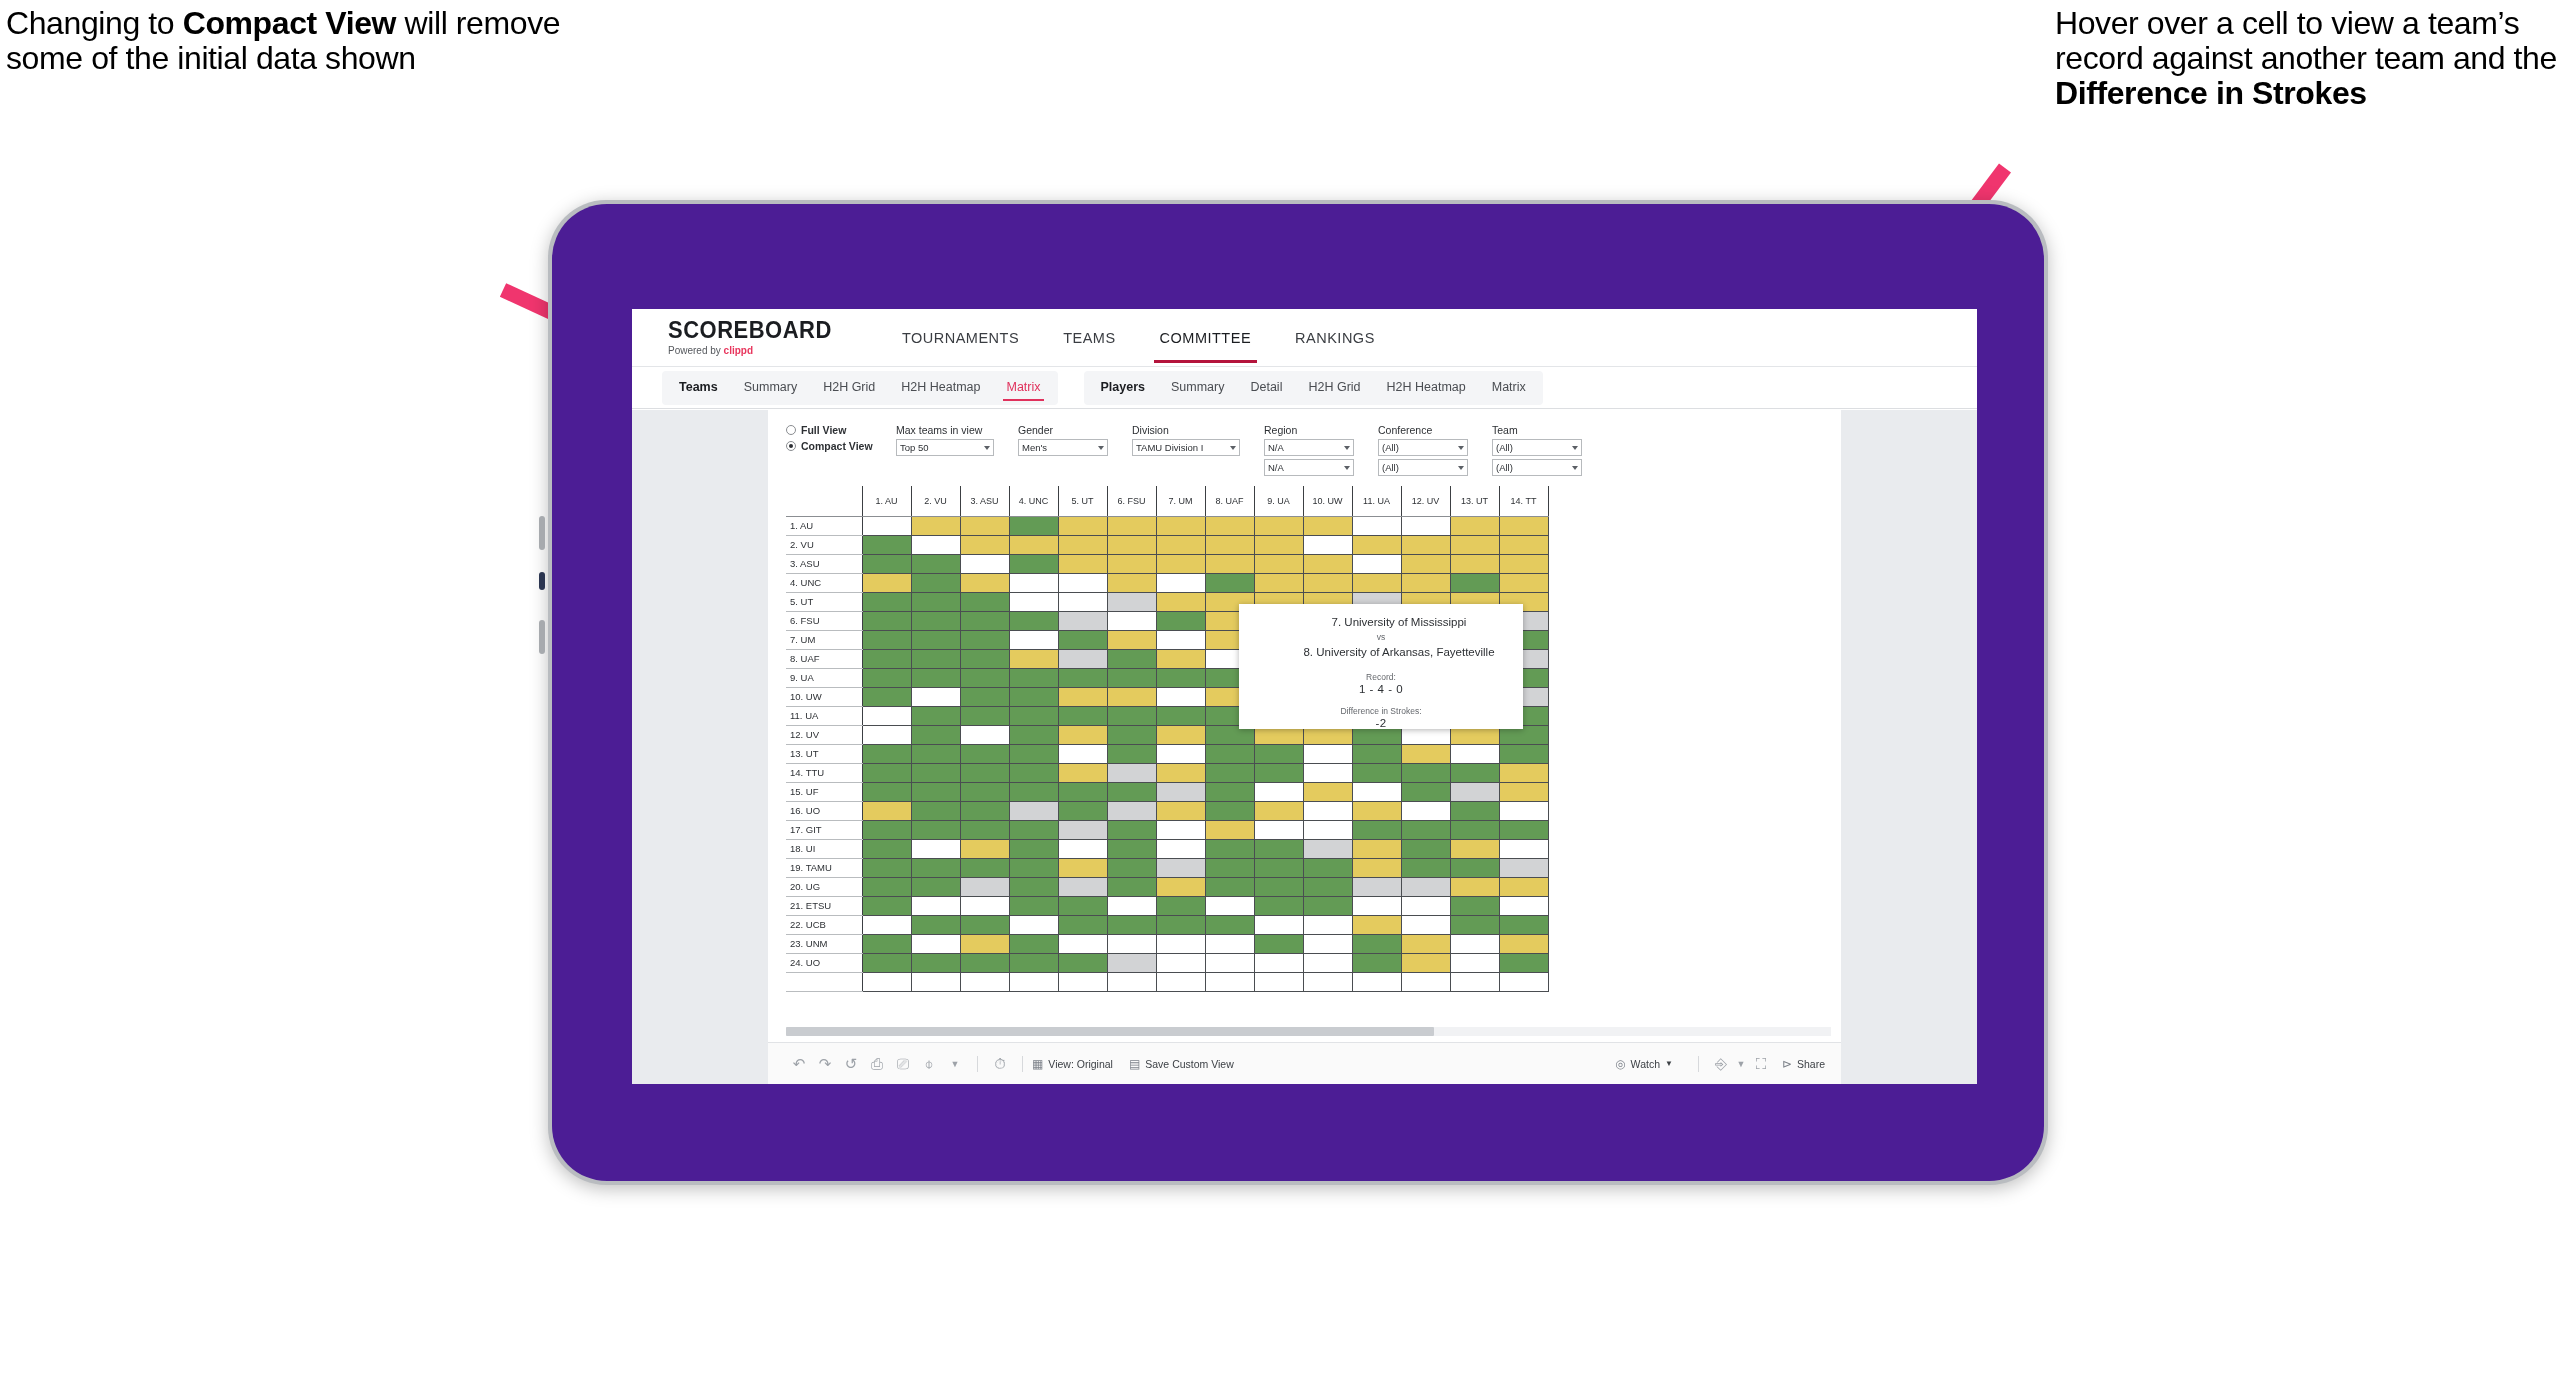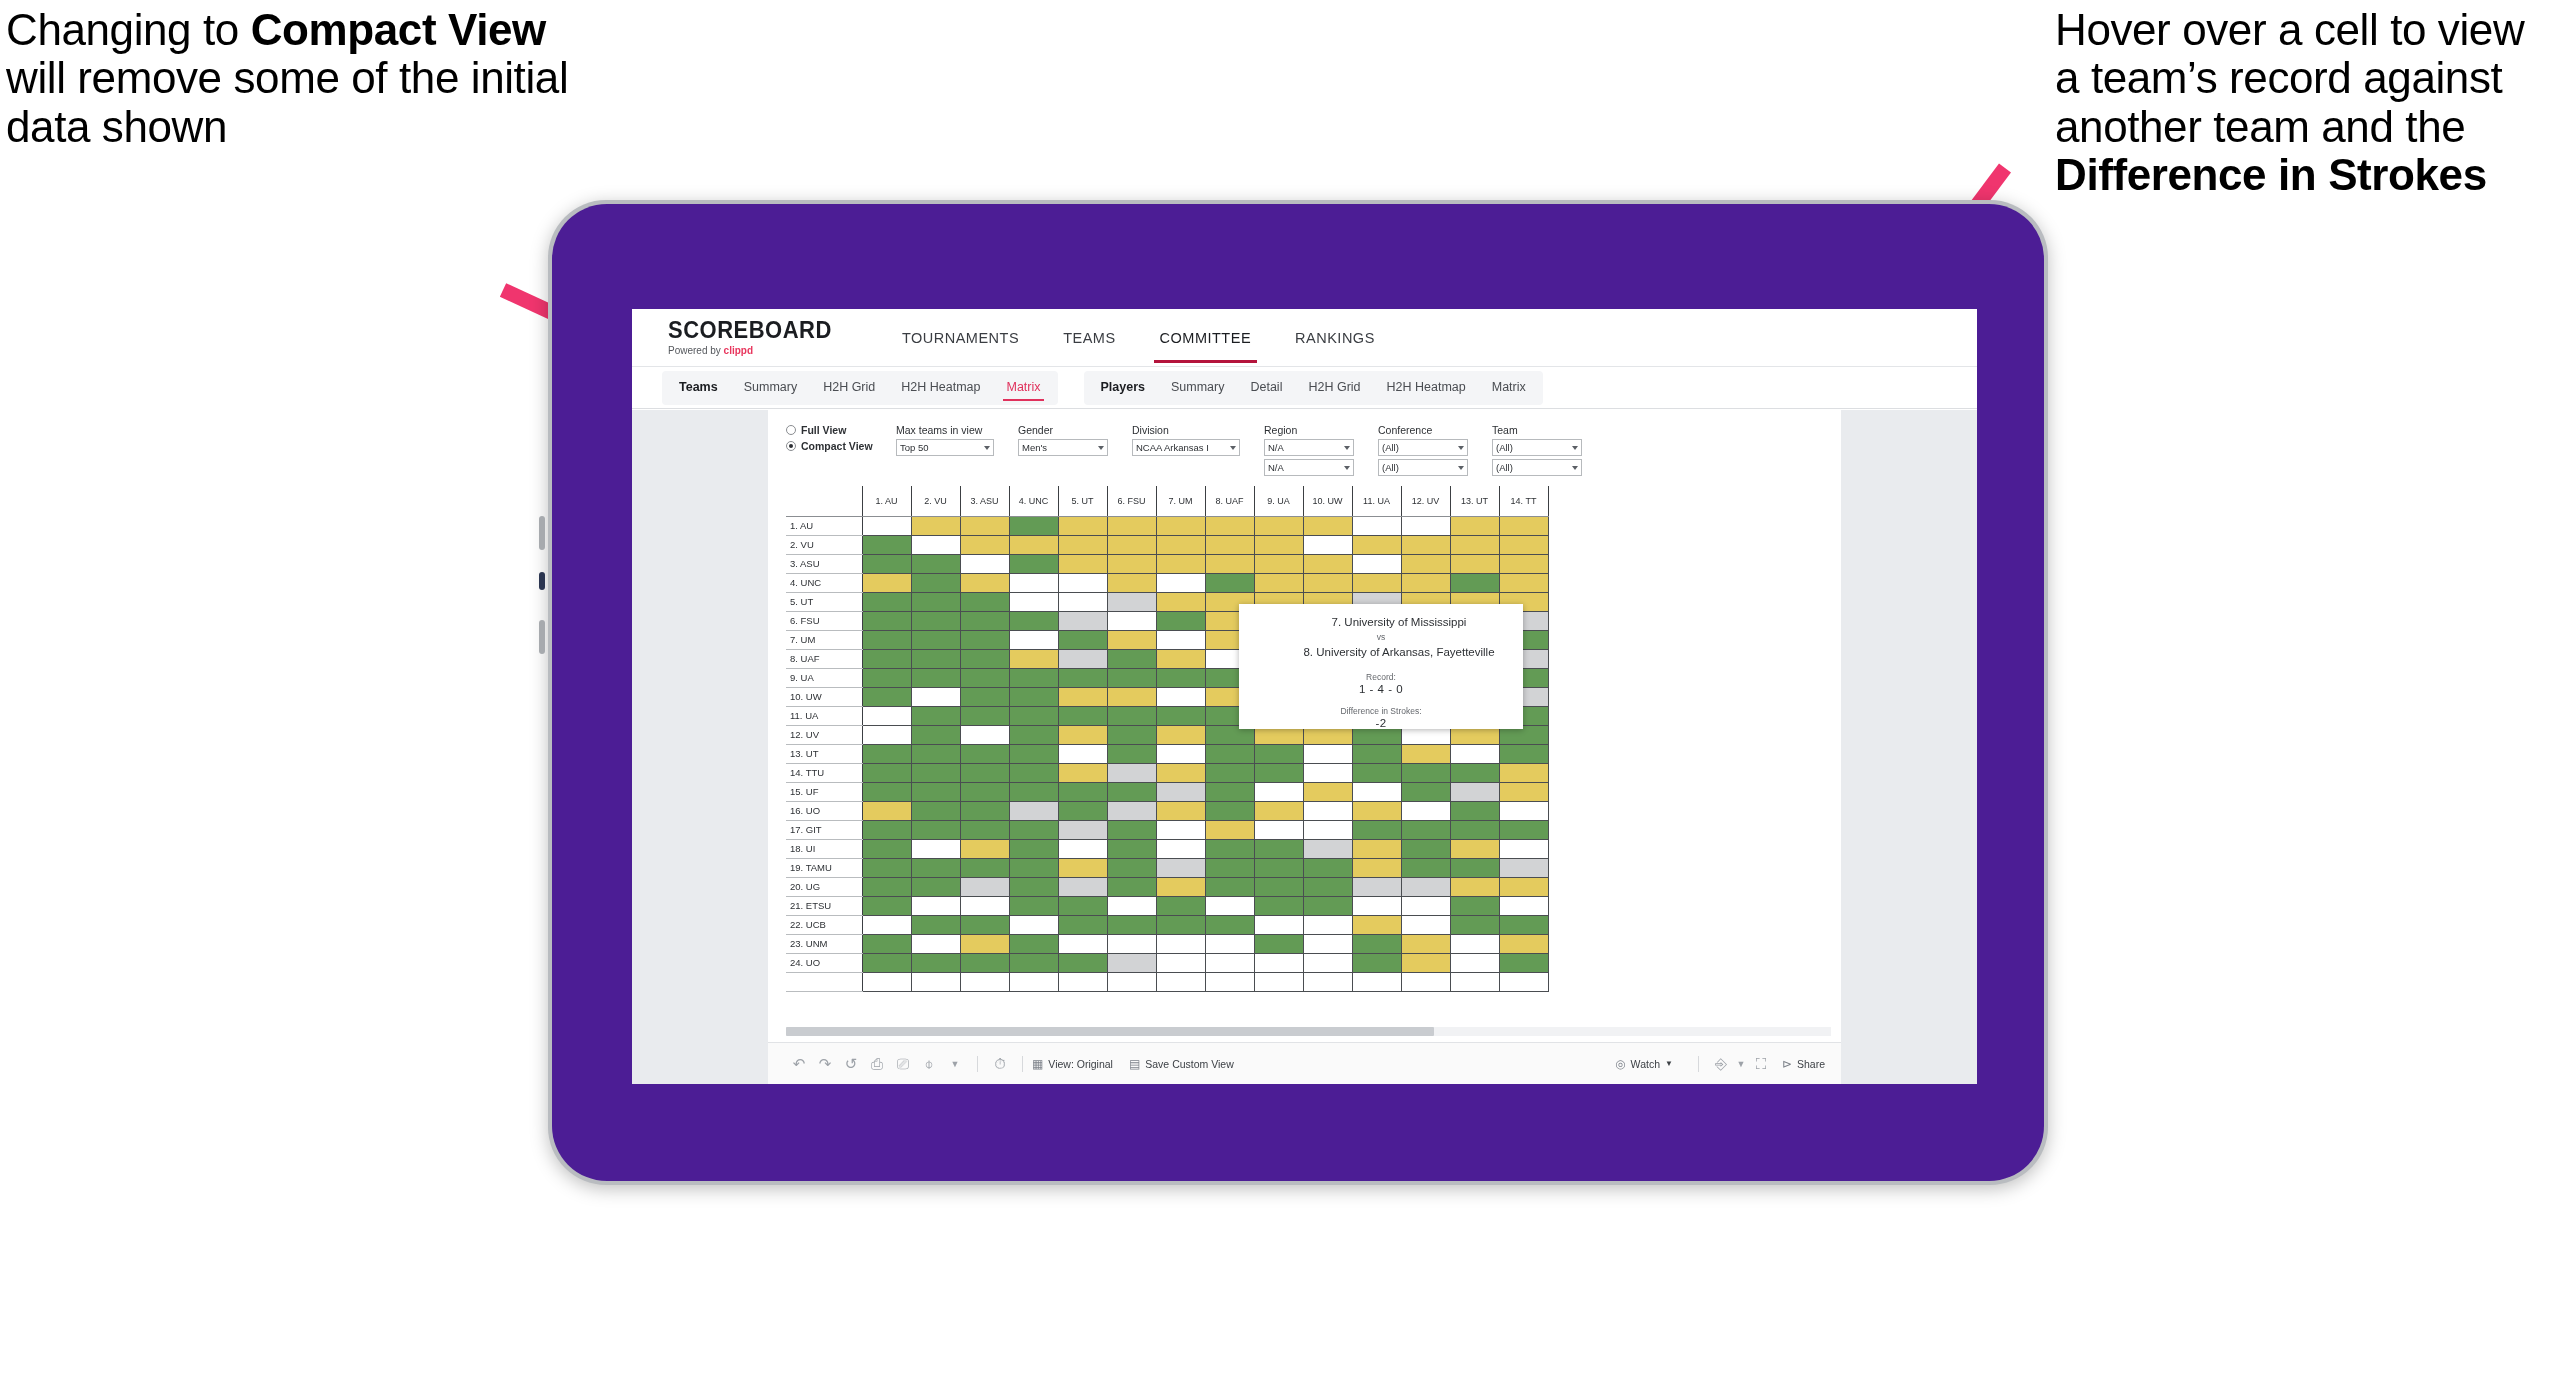--- a/index.html
+++ b/index.html
@@ -6,21 +6,21 @@
   html, body { width: 2565px; height: 1380px; overflow: hidden; }
   body {
     background: #ffffff;
     font-family: "Liberation Sans", sans-serif;
     position: relative;
   }
 
   
   .annot {
     position: absolute;
-    font-size: 44px;
+    font-size: 32px;
     line-height: 1.10;
     color: #000000;
     letter-spacing: -0.4px;
   }
   .annot b { font-weight: 700; }
   #annot-left  { left: 6px;  top: 6px;  width: 570px; }
   #annot-right { left: 2055px; top: 6px; width: 505px; }
 
   
   .arrow-svg { position: absolute; left: 0; top: 0; width: 2565px; height: 1380px; pointer-events: none; }
@@ -282,21 +282,21 @@
               <div class="flabel">Gender</div>
               <div class="fsel">
                   <span>Men's</span>
                   <i class="caret"></i>
                 </div>
             </div>
 
             <div class="fcol" style="width:108px">
               <div class="flabel">Division</div>
               <div class="fsel">
-                  <span>NCAA Arkansas I</span>
+                  <span>TAMU Division I</span>
                   <i class="caret"></i>
                 </div>
             </div>
 
             <div class="fcol" style="width:90px">
               <div class="flabel">Region</div>
               <div class="fsel">
                   <span>N/A</span>
                   <i class="caret"></i>
                 </div>

